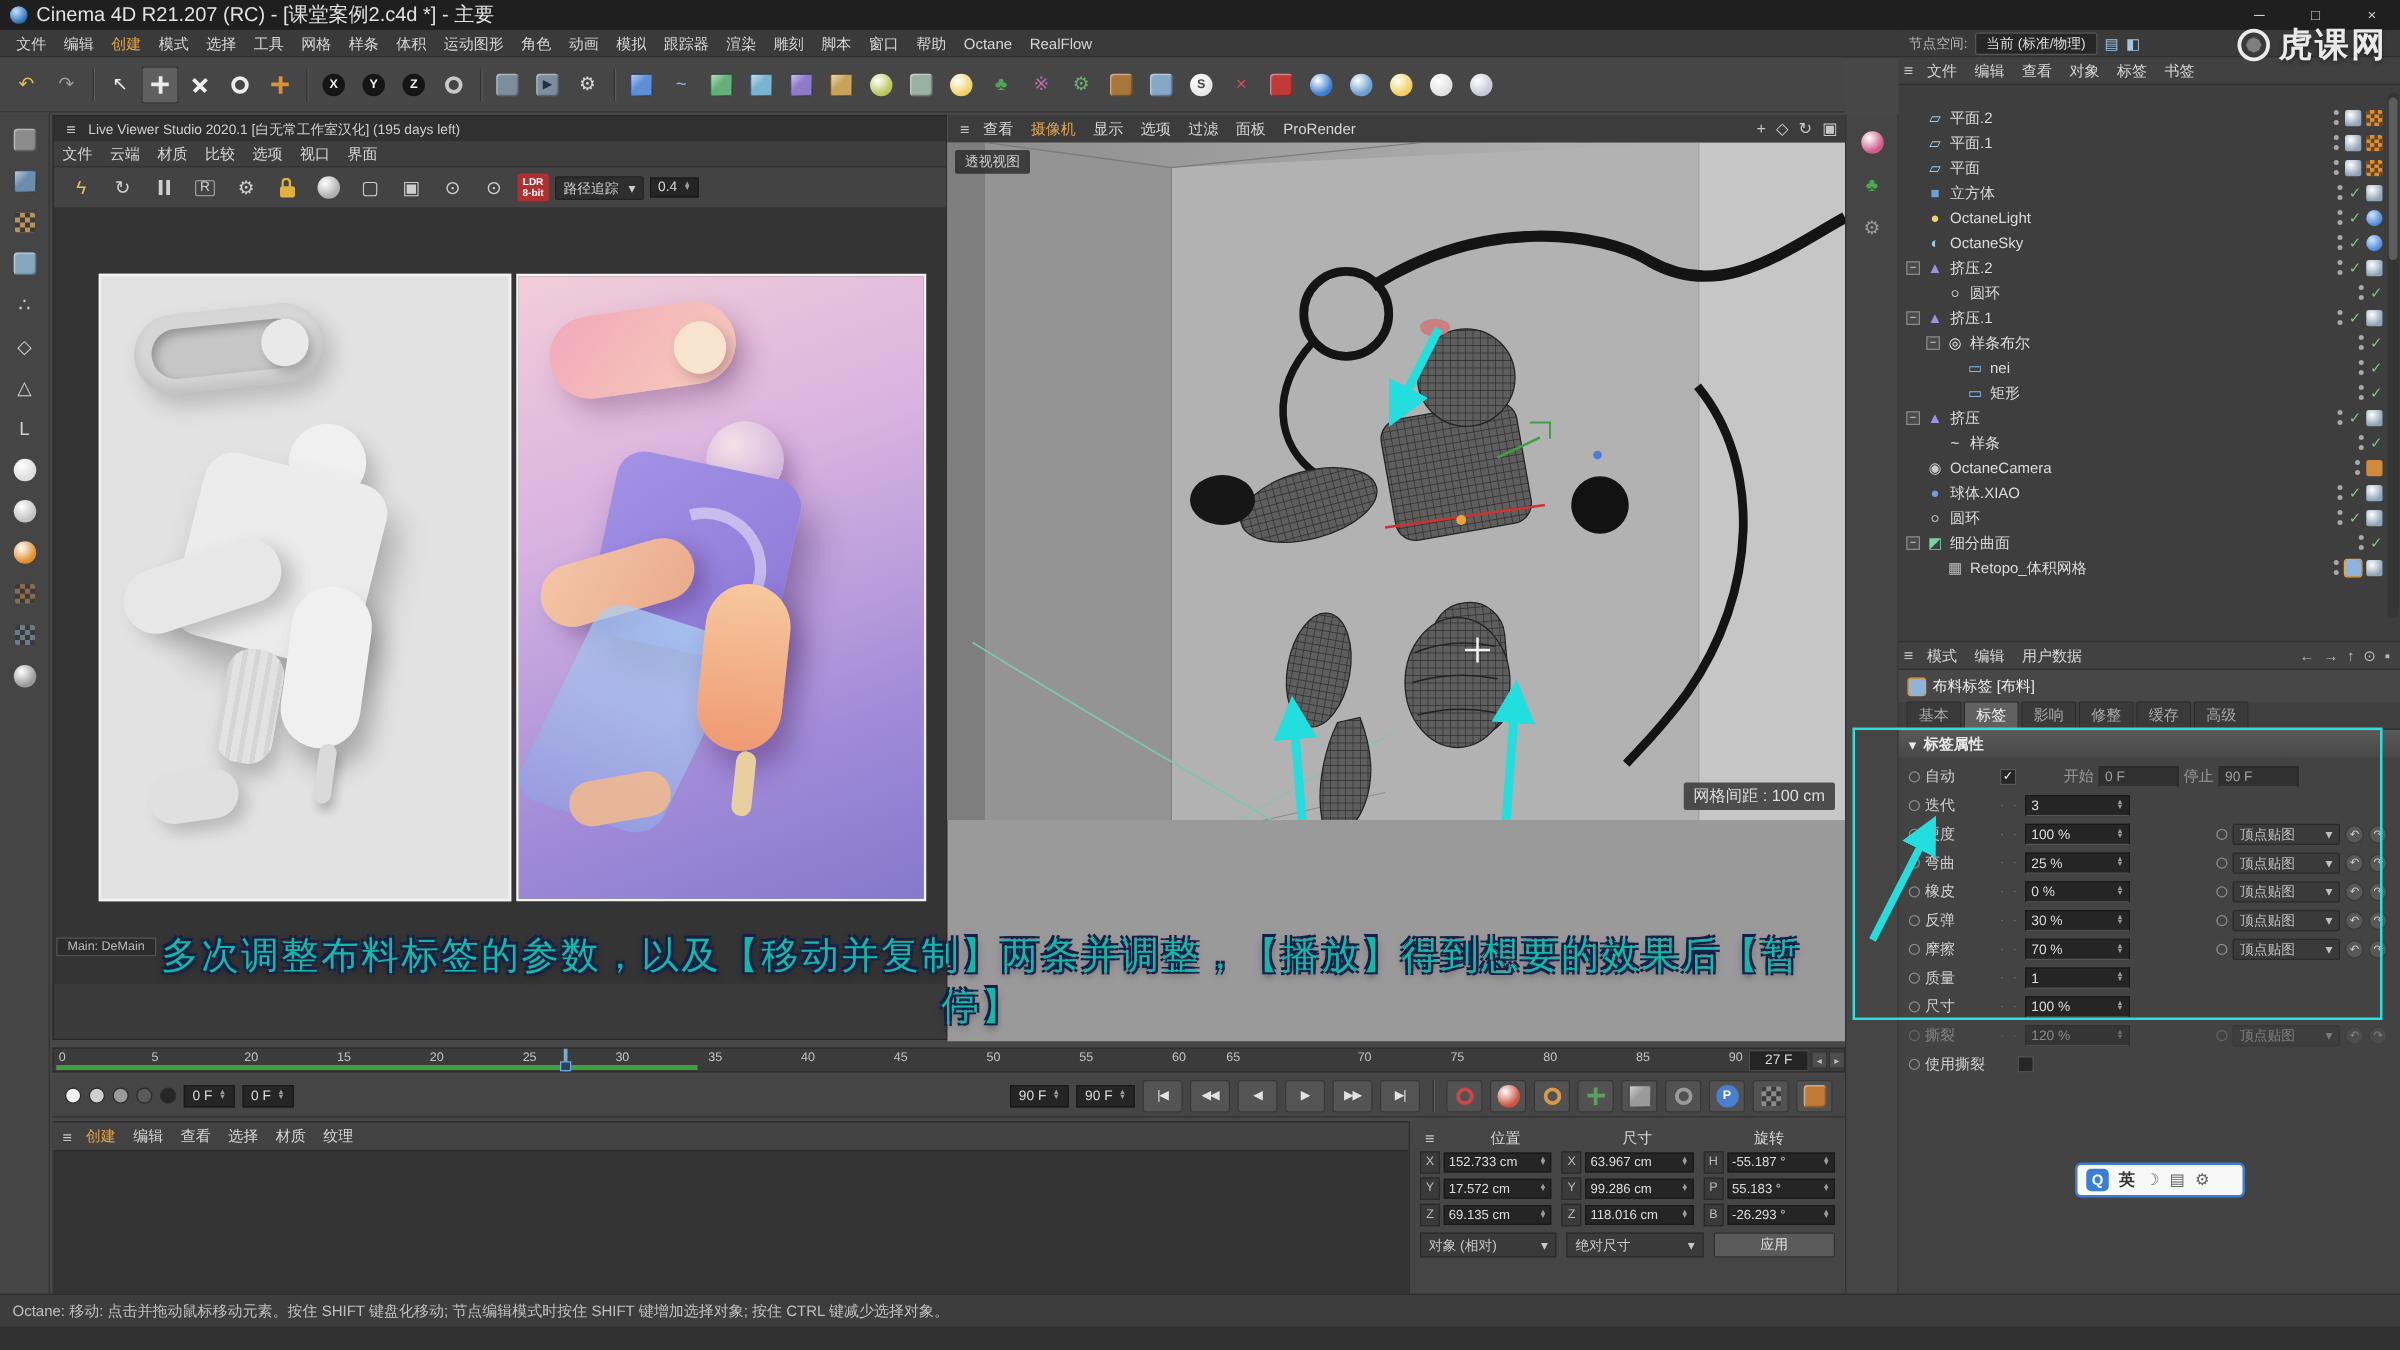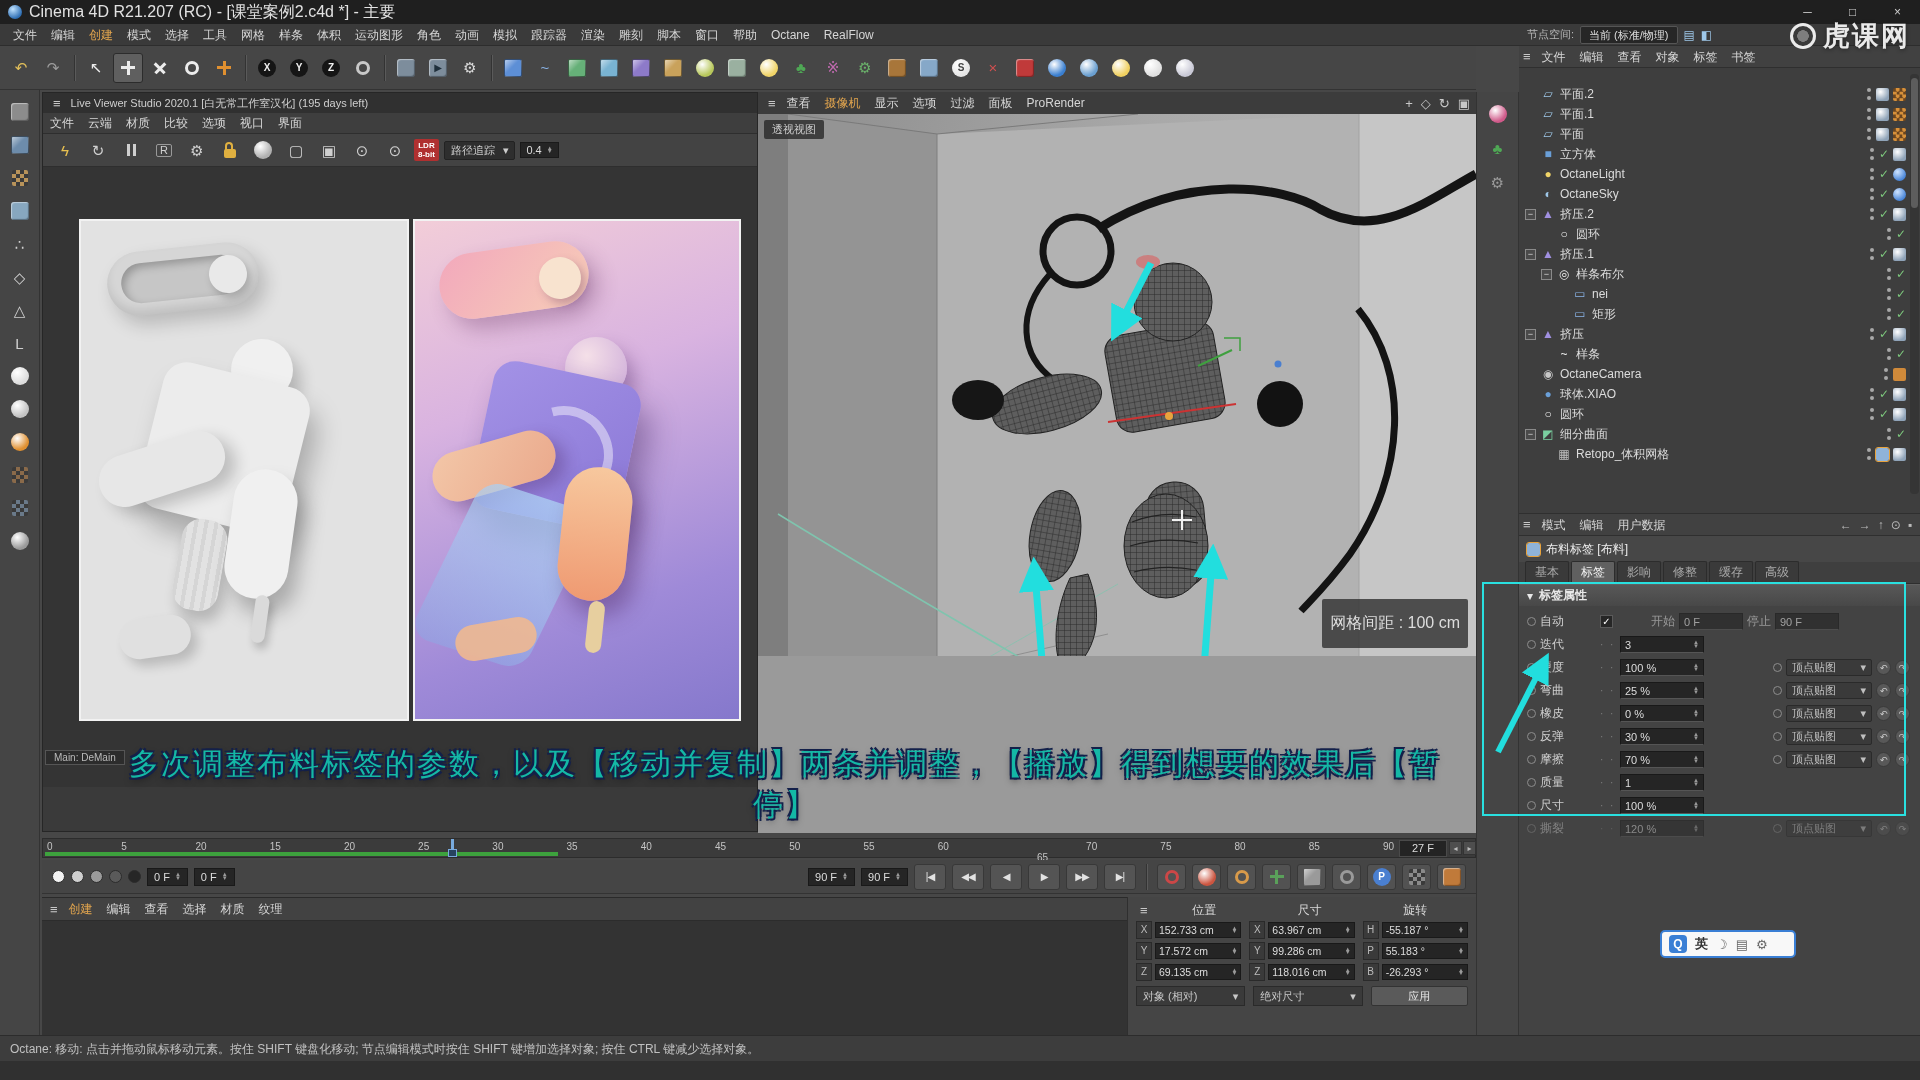--- a/index.html
+++ b/index.html
@@ -88,22 +88,22 @@
   
   .viewport{position:absolute;left:758px;top:92px;width:718px;height:741px;background:#9a9a9a}
   .vp-menu{position:absolute;left:0;top:0;right:0;height:22px;background:#3c3c3c;display:flex;align-items:center;
            padding:0 6px;box-sizing:border-box;z-index:5}
   .vp-nav{margin-left:auto;display:flex;gap:8px}
   .vp-nav span{color:#c8c8c8;font-size:13px}
   .vp-content{position:absolute;left:0;top:22px;width:718px;height:542px;overflow:hidden;
               background:linear-gradient(105deg,#8c8c8c 0%,#a8a8a8 45%,#c3c3c3 100%)}
   .vp-label{position:absolute;left:6px;top:6px;background:rgba(40,40,40,.8);color:#ccc;font-size:11px;
             padding:2px 8px;border-radius:2px}
-  .vp-grid{position:absolute;right:8px;bottom:8px;background:rgba(55,55,55,.85);color:#ddd;font-size:16px;
-           padding:14px 8px;border-radius:2px}
+  .vp-grid{position:absolute;right:8px;bottom:8px;background:rgba(55,55,55,.85);color:#ddd;font-size:13px;
+           padding:2px 8px;border-radius:2px}
   .burger{font-size:13px;color:#c8c8c8;padding:0 4px}
 
   
   .palette-strip{position:absolute;left:1476px;top:92px;width:43px;height:943px;background:#454545;
                  border-left:1px solid #333;border-right:1px solid #333;display:flex;flex-direction:column;
                  align-items:center;gap:6px;padding-top:8px;box-sizing:border-box}
 
   
   .right-panel{position:absolute;left:1519px;top:46px;width:401px;height:989px;background:#434343}
   .om-menu{position:absolute;left:0;top:0;width:100%;height:22px;background:#414141;border-bottom:1px solid #2f2f2f;
@@ -1020,39 +1020,44 @@
             </span>
             <span class="dotc mlauto"></span>
             <span class="dd">
               <span class="ddt">顶点贴图</span>
               <span class="ddc">▾</span>
             </span>
             <span class="rbtn">↶</span>
             <span class="rbtn">↷</span>
           </div>
         </div>
+      <div class="attr-row">
+        <span class="dotc"></span>
+        <span class="alabel" style="width:70px">使用撕裂</span>
+        <span class="cb"></span>
+      </div>
     </div>
   </div>
 
   <div class="timeline">
     <div class="tl-ruler" id="tl-ruler">
         <span class="tick" style="left: 2px;">0</span>
         <span class="tick" style="left: 76.2222px;">5</span>
         <span class="tick" style="left: 150.444px;">20</span>
         <span class="tick" style="left: 224.667px;">15</span>
         <span class="tick" style="left: 298.889px;">20</span>
         <span class="tick" style="left: 373.111px;">25</span>
         <span class="tick" style="left: 447.333px;">30</span>
         <span class="tick" style="left: 521.556px;">35</span>
         <span class="tick" style="left: 595.778px;">40</span>
         <span class="tick" style="left: 670px;">45</span>
         <span class="tick" style="left: 744.222px;">50</span>
         <span class="tick" style="left: 818.444px;">55</span>
         <span class="tick" style="left: 892.667px;">60</span>
-        <span class="tick" style="left: 992px; margin-top: 11px;">65</span>
+        <span class="tick" style="left: 936px;">65</span>
         <span class="tick" style="left: 1041.11px;">70</span>
         <span class="tick" style="left: 1115.33px;">75</span>
         <span class="tick" style="left: 1189.56px;">80</span>
         <span class="tick" style="left: 1263.78px;">85</span>
         <span class="tick" style="left: 1338px;">90</span>
         <div class="cache" style="width: 512.711px;"></div>
         <div class="ph" style="left: 407.8px;"></div>
         <div class="ph-box" style="left: 407.8px;"></div>
       </div>
     <span class="fbox">27 F</span>

